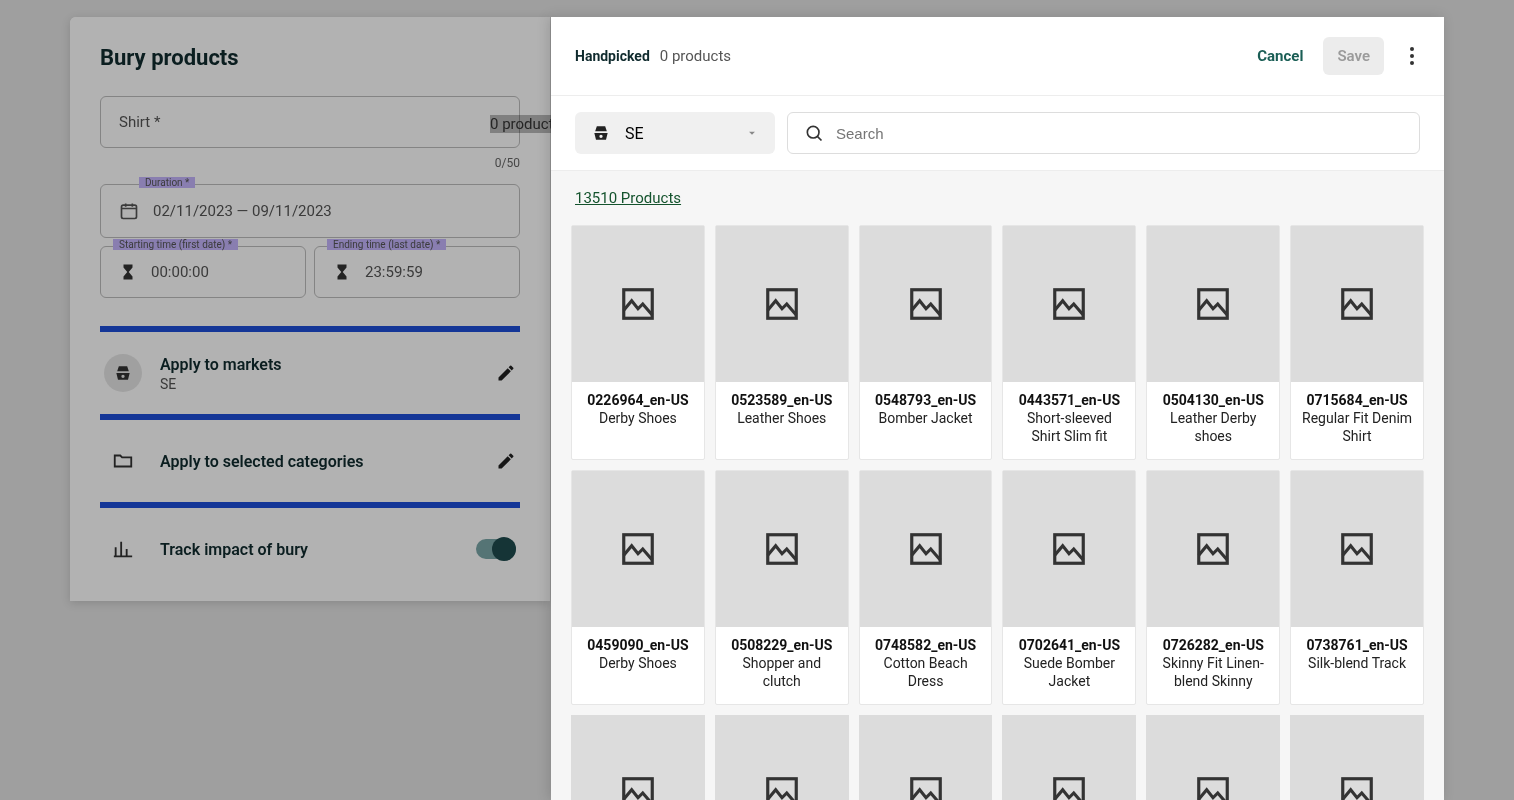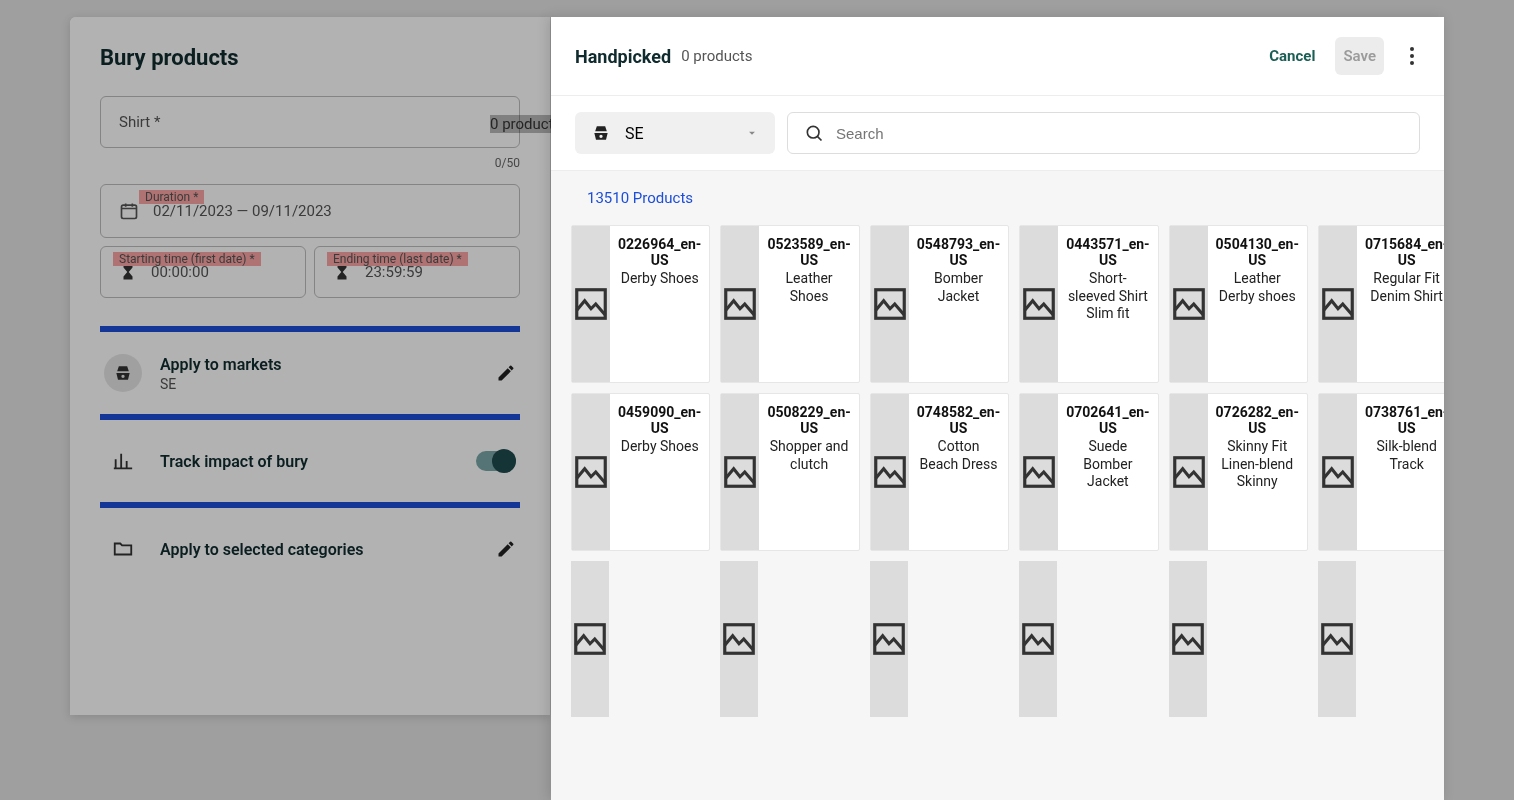--- a/index.html
+++ b/index.html
@@ -16,21 +16,21 @@
   position: absolute;
   inset: 0;
   background: rgba(0,0,0,0.35);
 }
 
 .left-panel {
   position: absolute;
   top: 17px;
   left: 70px;
   width: 480px;
-  height: 698px;
+  height: 584px;
   background: #fff;
   border-radius: 6px 0 0 0;
   padding: 28px 30px;
   box-shadow: 0 2px 10px rgba(0,0,0,0.15);
   z-index: 5;
 }
 
 .left-panel .overlay-dim {
   position: absolute;
   inset: 0;
@@ -56,25 +56,24 @@
   display: flex;
   align-items: center;
   gap: 14px;
   position: relative;
 }
 
 .form-field .floating-label {
   position: absolute;
   top: -8px;
   left: 38px;
-  background: #fca5a5;
+  background: #c4b5fd;
   padding: 0 6px;
-  font-size: 12px;
+  font-size: 10px;
   color: #555;
-  margin-top: 13px;
 }
 
 .counter {
   text-align: right;
   font-size: 12px;
   color: #666;
   margin-bottom: 14px;
 }
 
 .time-row {
@@ -139,27 +138,27 @@
   z-index: 10;
   box-shadow: -2px 0 12px rgba(0,0,0,0.15);
 }
 
 .rp-header {
   display: flex;
   align-items: center;
   padding: 20px 24px;
   border-bottom: 1px solid #ededed;
 }
-.rp-title { font-weight: 700; font-size: 18px; color: #102b2e; margin-right: 10px; }
+.rp-title { font-weight: 700; font-size: 14px; color: #102b2e; margin-right: 10px; }
 .rp-count { font-size: 15px; color: #555; }
 .rp-header-actions { margin-left: auto; display: flex; align-items: center; gap: 20px; }
 .btn-cancel { color: #1a5e55; font-weight: 700; font-size: 15px; cursor: pointer; }
 .btn-save {
   background: #ececec; color: #9b9b9b; font-weight: 600;
-  padding: 10px 8px; border-radius: 6px; font-size: 15px;
+  padding: 10px 14px; border-radius: 6px; font-size: 15px;
 }
 .kebab { display: flex; flex-direction: column; gap: 3px; cursor: pointer; padding: 6px; }
 .kebab span { width: 4px; height: 4px; background: #333; border-radius: 50%; }
 
 .rp-controls {
   display: flex; gap: 12px;
   padding: 16px 24px;
   border-bottom: 1px solid #ededed;
 }
 .market-select {
@@ -176,31 +175,31 @@
 }
 .search-box input {
   border: none; outline: none; flex: 1; font-size: 15px;
   background: transparent;
 }
 
 .rp-body {
   flex: 1; background: #f6f6f6; overflow-y: auto;
   padding: 14px 20px 20px;
 }
-.products-count { font-size: 15px; color: #1d4ed8; margin: 4px 16px 18px; }
+.products-count { font-size: 15px; color: #14532d; margin: 4px 4px 18px; text-decoration: underline; }
 
 .grid {
   display: grid;
   grid-template-columns: repeat(6, 1fr);
   gap: 10px;
 }
 
 .card {
   background: #fff; border: 1px solid #e6e6e6; border-radius: 2px;
-  display: flex; flex-direction: row;
+  display: flex; flex-direction: column;
   cursor: pointer;
 }
 .card .thumb {
   background: #dcdcdc; height: 156px;
   display: flex; align-items: center; justify-content: center;
 }
 .card .info {
   padding: 10px 8px 14px; text-align: center;
 }
 .card .sku { font-weight: 700; font-size: 14px; color: #111; }
@@ -270,45 +269,45 @@
     <span class="edit-icon">
       <svg width="20" height="20" viewBox="0 0 24 24" fill="#222">
           <path d="M3 17.25V21h3.75L17.81 9.94l-3.75-3.75L3 17.25zM20.71 7.04a1 1 0 000-1.41l-2.34-2.34a1 1 0 00-1.41 0l-1.83 1.83 3.75 3.75 1.83-1.83z"></path>
         </svg>
     </span>
   </div>
 
   <div class="setting-row">
     <div class="setting-icon-circle" style="background:transparent">
       <svg width="22" height="22" viewBox="0 0 24 24" fill="none" stroke="#333" stroke-width="2">
-          <path d="M4 20V10M10 20V4M16 20v-8M22 20H2"></path>
-        </svg>
-    </div>
-    <div class="setting-text">
-      <div class="setting-title">Track impact of bury</div>
-    </div>
-    <div class="toggle">
-        <div class="knob"></div>
-      </div>
-  </div>
-
-  <div class="setting-row">
-    <div class="setting-icon-circle" style="background:transparent">
-      <svg width="22" height="22" viewBox="0 0 24 24" fill="none" stroke="#333" stroke-width="2">
           <path d="M3 6h6l2 2h10v10H3V6z"></path>
         </svg>
     </div>
     <div class="setting-text">
       <div class="setting-title">Apply to selected categories</div>
     </div>
     <span class="edit-icon">
       <svg width="20" height="20" viewBox="0 0 24 24" fill="#222">
           <path d="M3 17.25V21h3.75L17.81 9.94l-3.75-3.75L3 17.25zM20.71 7.04a1 1 0 000-1.41l-2.34-2.34a1 1 0 00-1.41 0l-1.83 1.83 3.75 3.75 1.83-1.83z"></path>
         </svg>
     </span>
+  </div>
+
+  <div class="setting-row">
+    <div class="setting-icon-circle" style="background:transparent">
+      <svg width="22" height="22" viewBox="0 0 24 24" fill="none" stroke="#333" stroke-width="2">
+          <path d="M4 20V10M10 20V4M16 20v-8M22 20H2"></path>
+        </svg>
+    </div>
+    <div class="setting-text">
+      <div class="setting-title">Track impact of bury</div>
+    </div>
+    <div class="toggle">
+        <div class="knob"></div>
+      </div>
   </div>
 
   <div class="overlay-dim"></div>
 </div>
 
 <div class="mid-label">0 products</div>
 
 <div class="right-panel">
   <div class="rp-header">
     <span class="rp-title">Handpicked</span>

